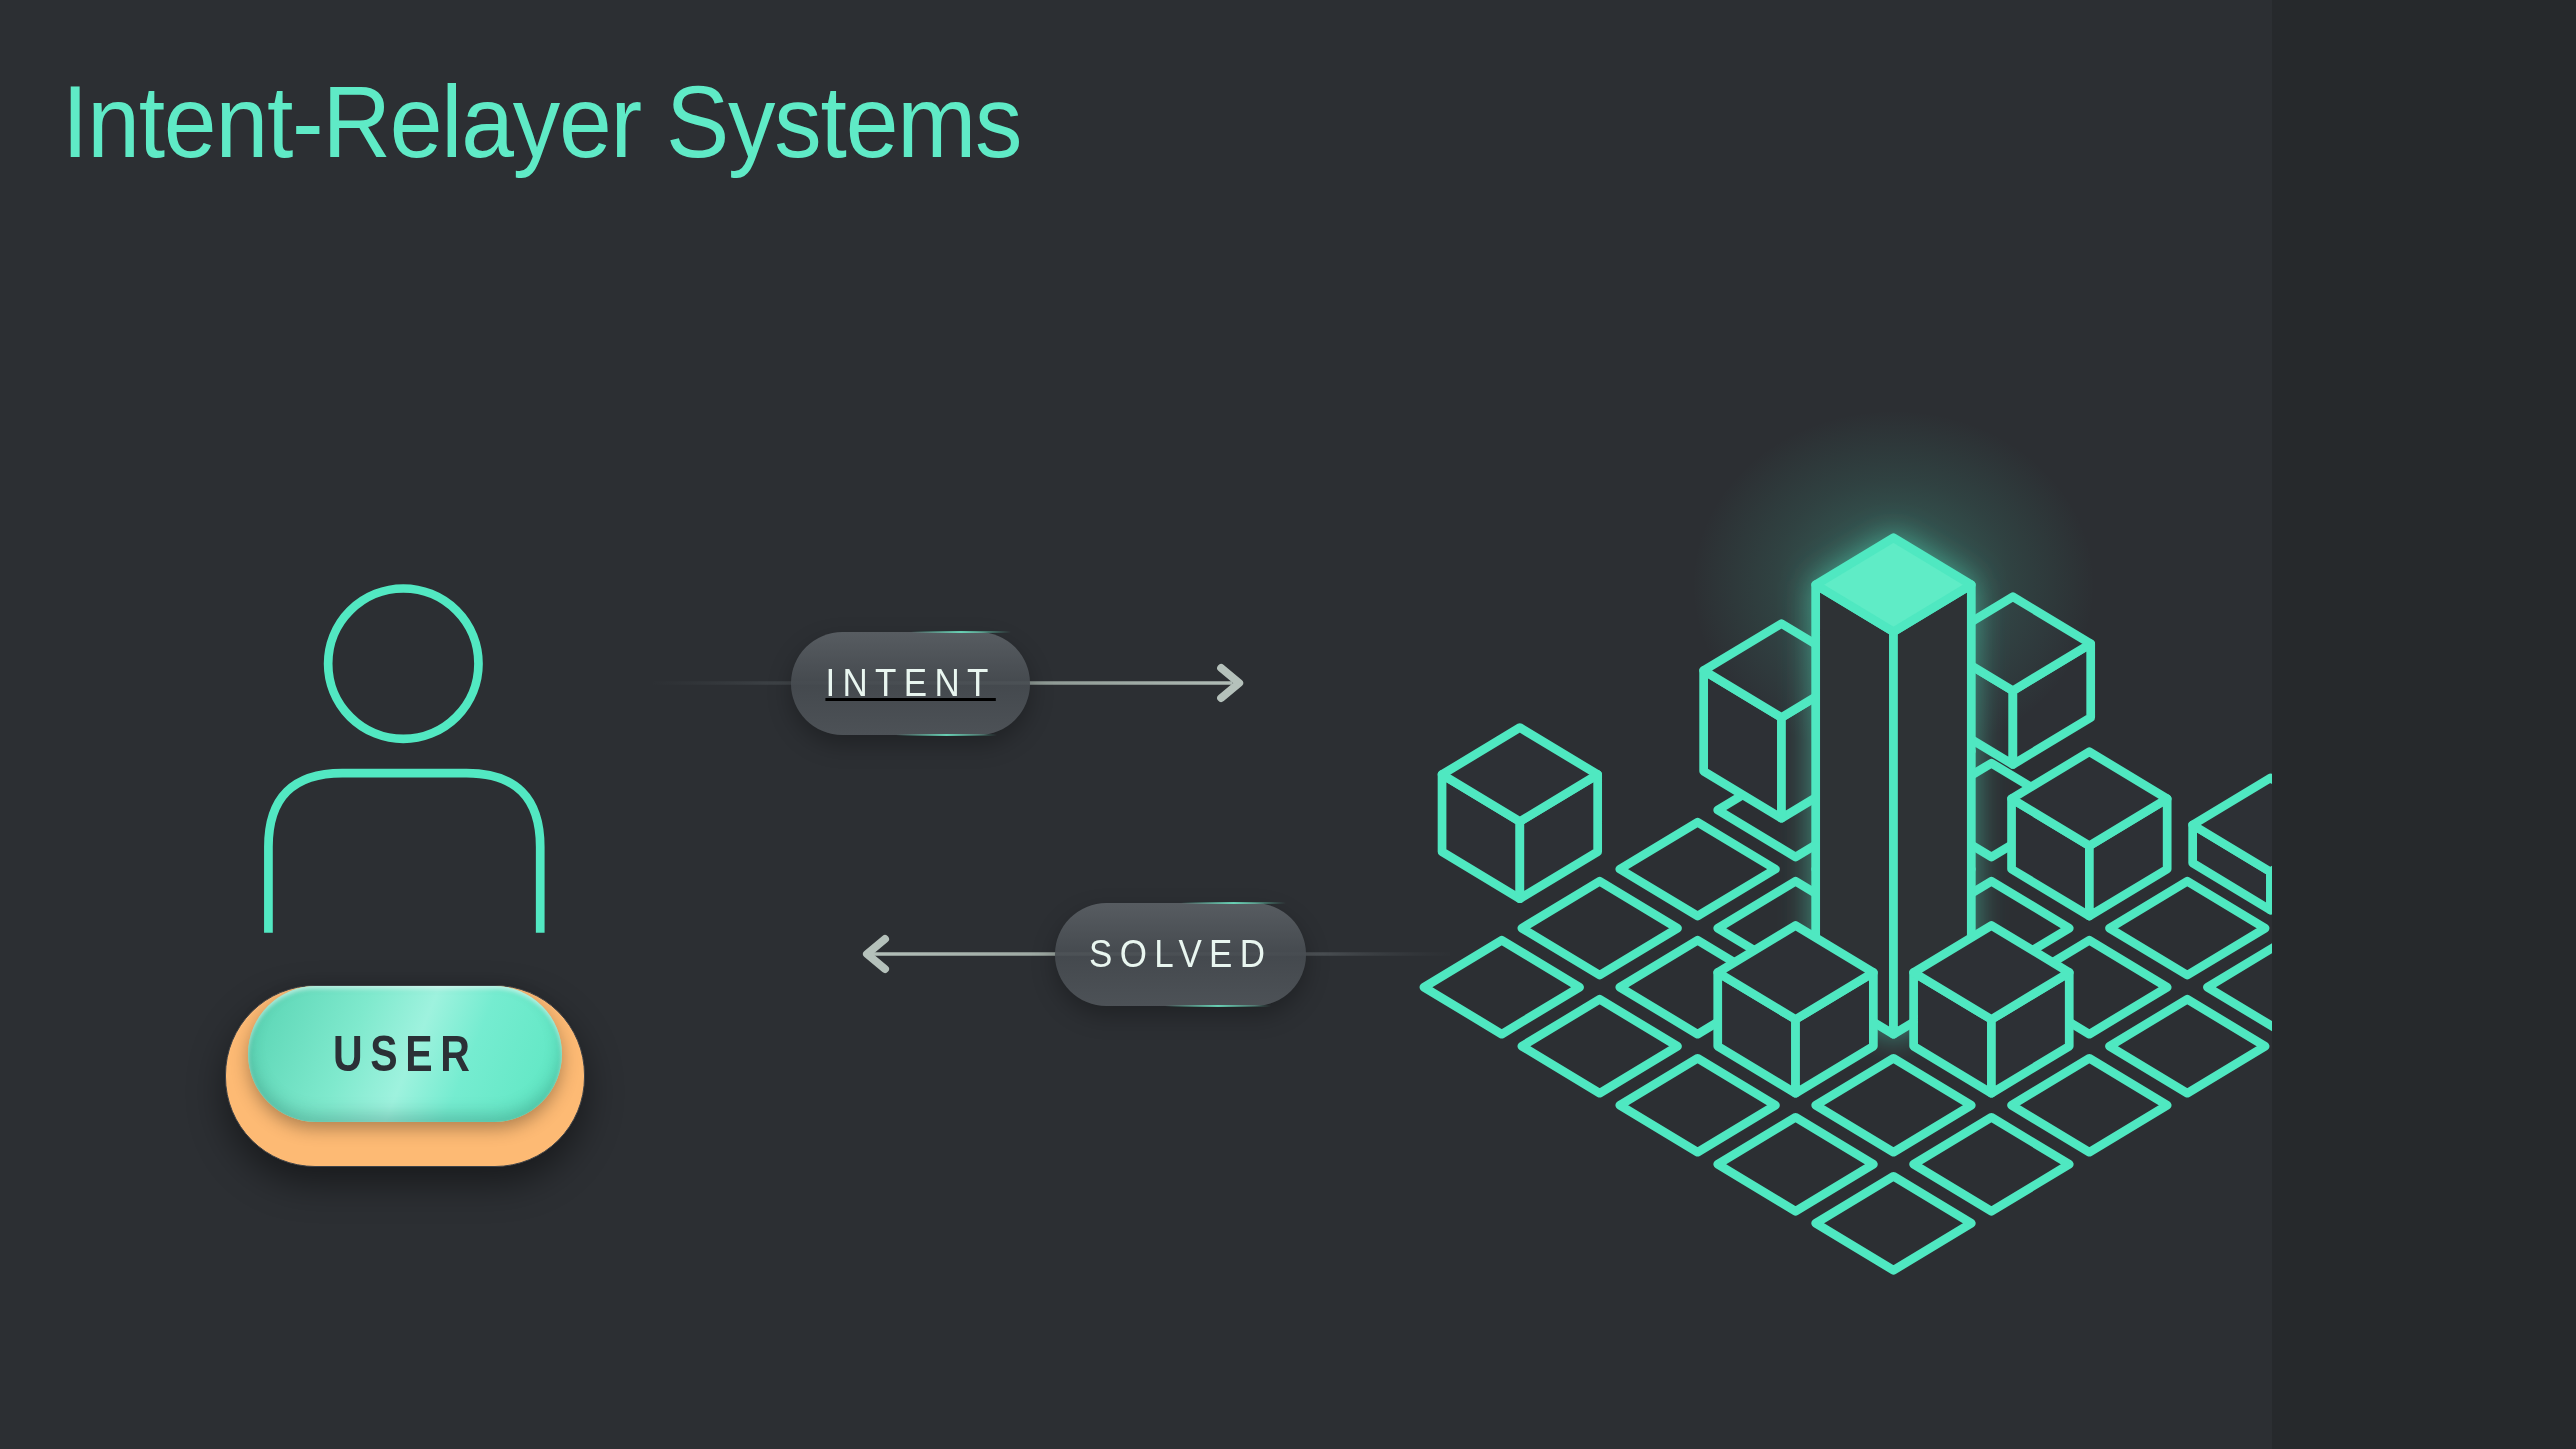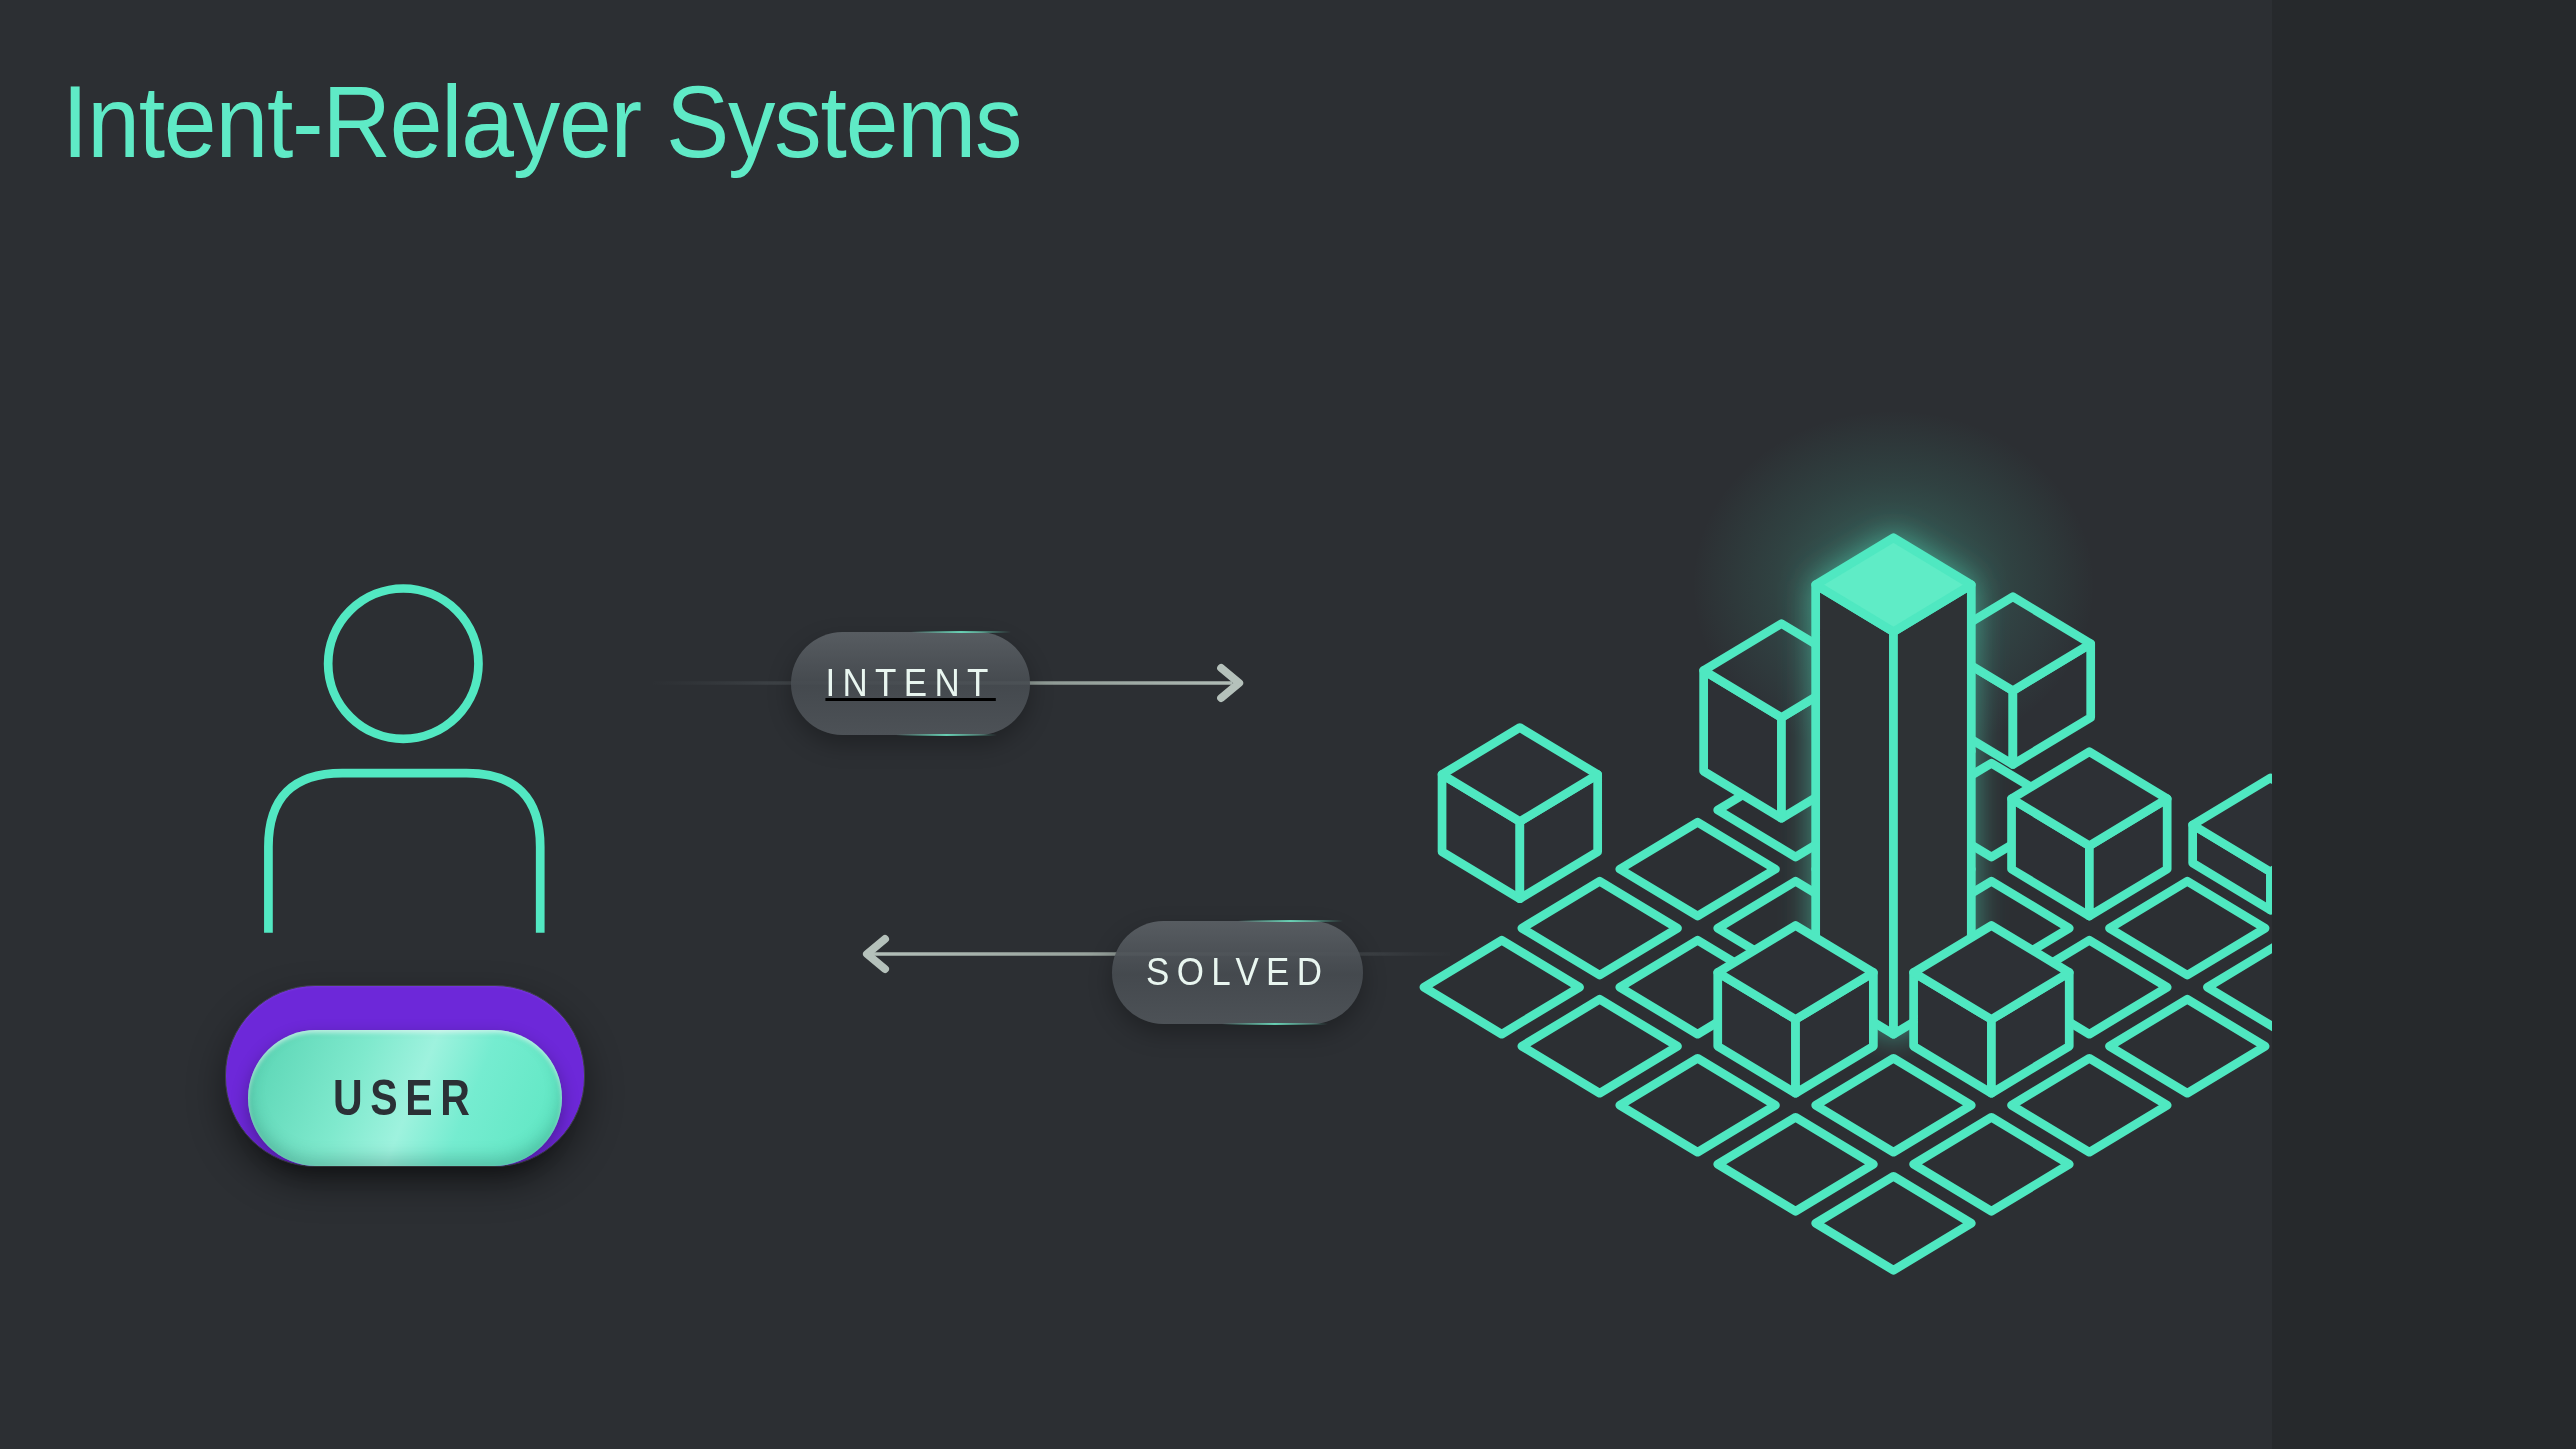--- a/index.html
+++ b/index.html
@@ -13,23 +13,23 @@
 
   
   .close{position:absolute;left:2422px;top:54px;width:114px;height:114px;background:transparent;
          border:none;padding:0;cursor:pointer;}
   .close svg{display:block;width:100%;height:100%;}
 
   
   .person{position:absolute;left:255px;top:577px;width:302px;height:376px;}
 
   
-  .pill-bezel{position:absolute;background:#6d28d9;border:1.3px solid #3e4247;
+  .pill-bezel{position:absolute;background:#fdba74;border:1.3px solid #3e4247;
               box-shadow:0 16px 37px rgba(0,0,0,.45), inset 0 1.3px 2px rgba(255,255,255,.06);
-              display:flex;align-items:flex-end;justify-content:center;}
+              display:flex;align-items:flex-start;justify-content:center;}
   .user-bezel{left:225px;top:985px;width:358px;height:180px;border-radius:90px;}
   .relayers-bezel{left:1693px;top:977px;width:409px;height:178px;border-radius:89px;}
 
   .pill{position:relative;display:flex;align-items:center;justify-content:center;}
   .pill.mint{background:linear-gradient(112deg,#57d3b2 0%,#7fe9cd 34%,#9ef2de 52%,#75ecd0 68%,#5ce6c1 100%);
              box-shadow:inset 0 2.7px 4.7px rgba(255,255,255,.55), inset 0 -8px 16px rgba(25,90,74,.28),
                         0 6.7px 17.4px rgba(0,0,0,.30);}
   .user-pill{width:314px;height:136px;border-radius:68px;}
   .relayers-pill{width:364px;height:134px;border-radius:67px;}
 
@@ -41,21 +41,21 @@
 
   .pill-label{font-weight:700;color:#2b3036;letter-spacing:9.4px;transform:scaleX(.82);white-space:nowrap;}
   .user-pill .pill-label{font-size:50px;}
   .relayers-pill .pill-label{font-size:46px;letter-spacing:10px;transform:scaleX(.86);}
 
   
   .pill.gray{position:absolute;
              background:linear-gradient(180deg, rgba(89,94,99,.96), rgba(70,75,80,.93) 52%, rgba(78,83,88,.96));
              box-shadow:0 9.4px 23px rgba(0,0,0,.28);}
   .intent-pill{left:791px;top:632px;width:239px;height:103px;border-radius:52px;text-decoration:underline;}
-  .solved-pill{left:1112px;top:903px;width:251px;height:103px;border-radius:52px;margin-top:18px;}
+  .solved-pill{left:1055px;top:903px;width:251px;height:103px;border-radius:52px;}
   .gray .pill-label{font-weight:400;color:#e9f6f0;font-size:38px;letter-spacing:8px;transform:scaleX(.92);}
   .edge{position:absolute;height:2px;width:42%;border-radius:2px;pointer-events:none;
         background:linear-gradient(90deg, rgba(111,232,198,0), rgba(111,232,198,.85), rgba(111,232,198,0));}
   .edge.top{top:-0.7px;left:50%;}
   .edge.bot{bottom:-0.7px;left:44%;}
 
   
   .arrow{position:absolute;overflow:visible;}
   .intent-arrow{left:644px;top:663px;width:617px;height:40px;}
   .solved-arrow{left:852px;top:934px;width:610px;height:40px;}

